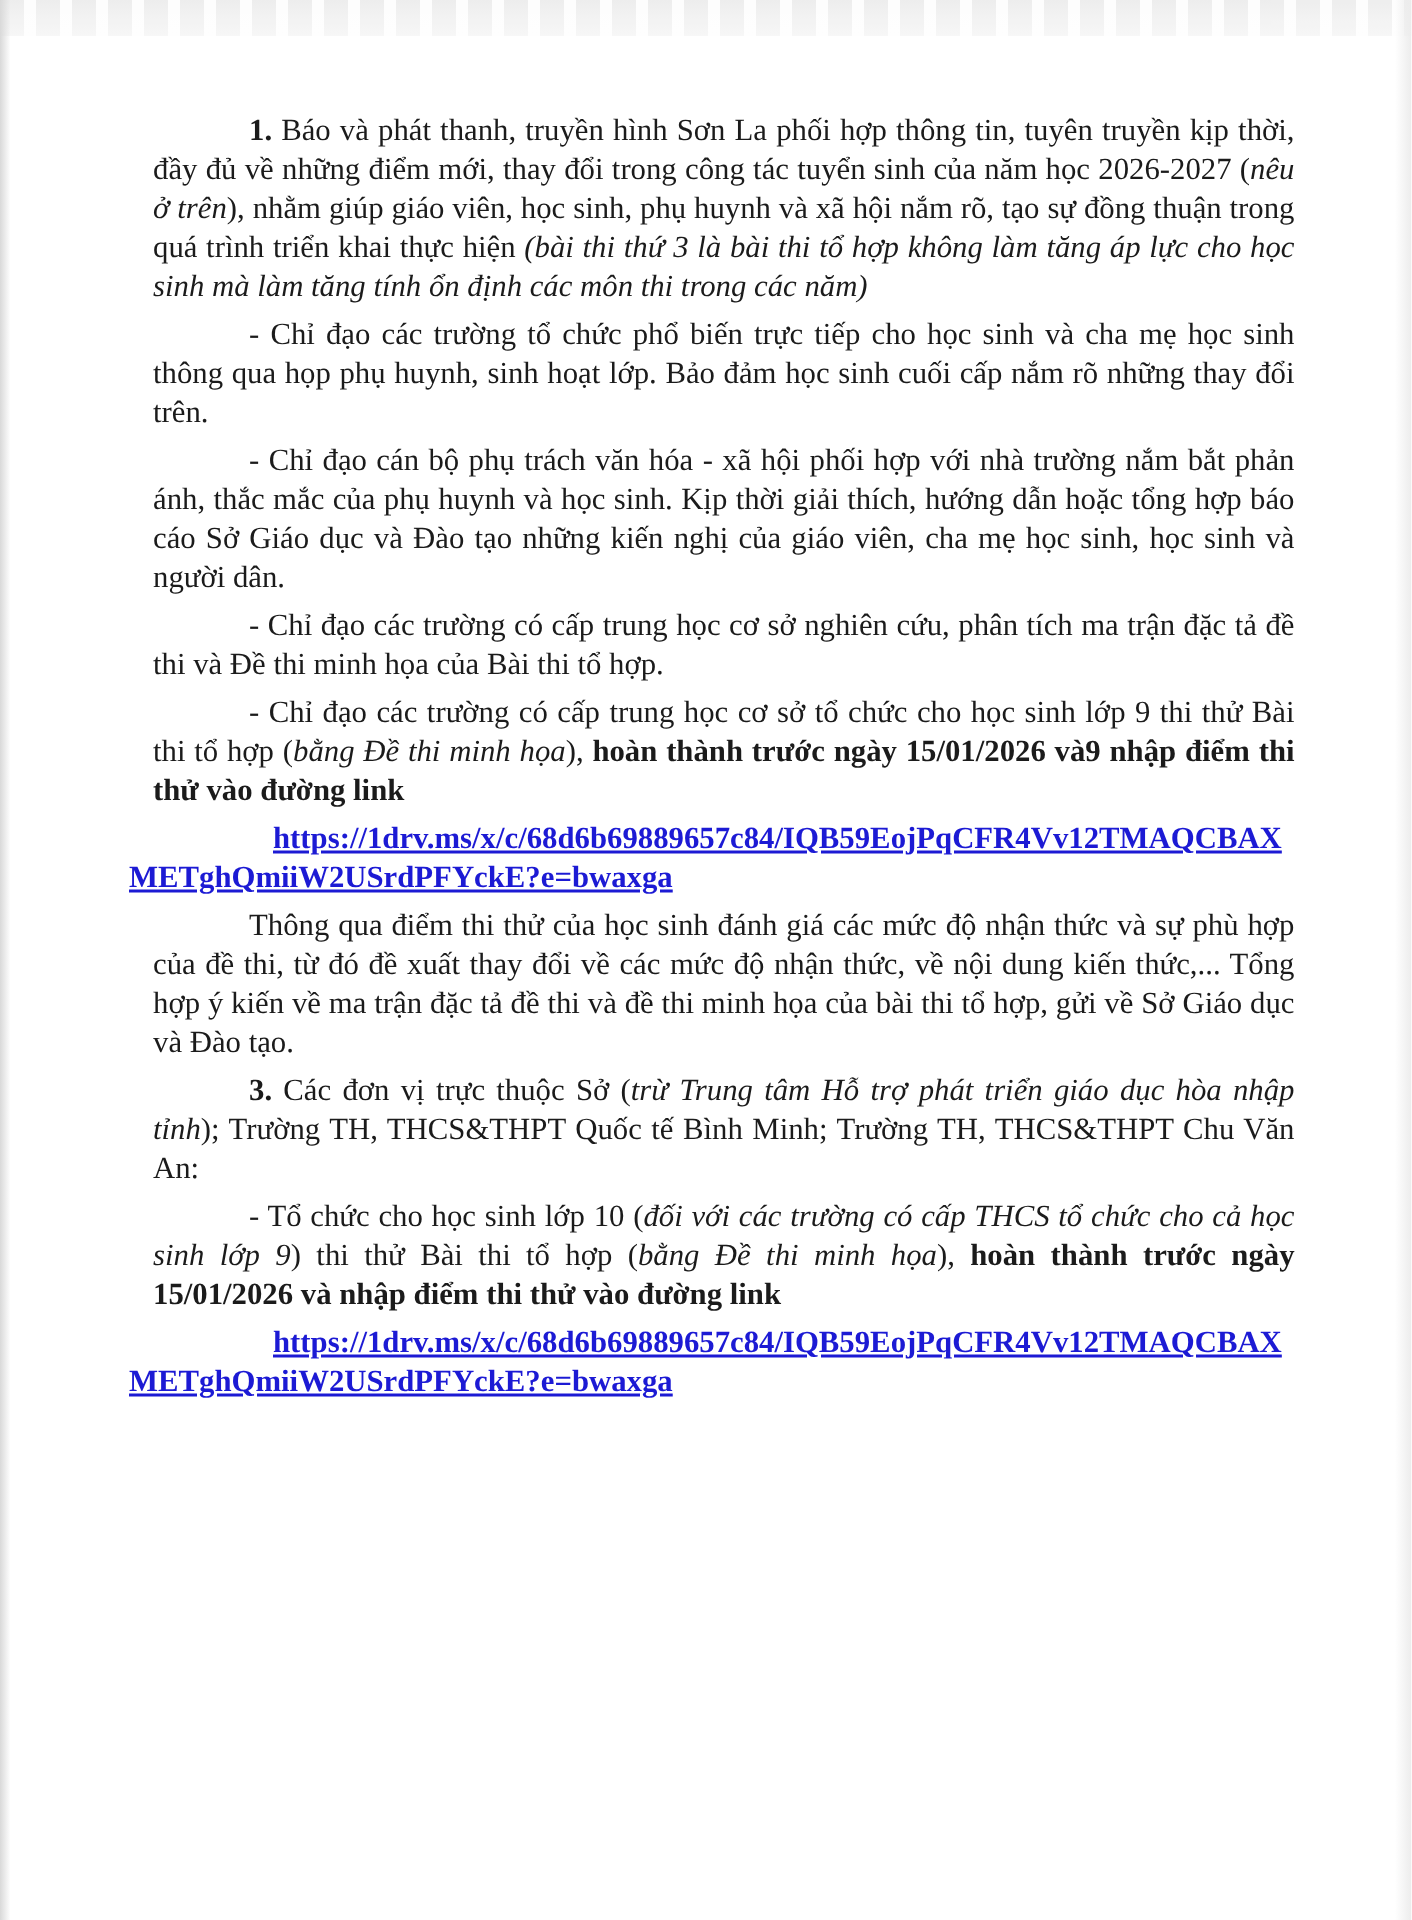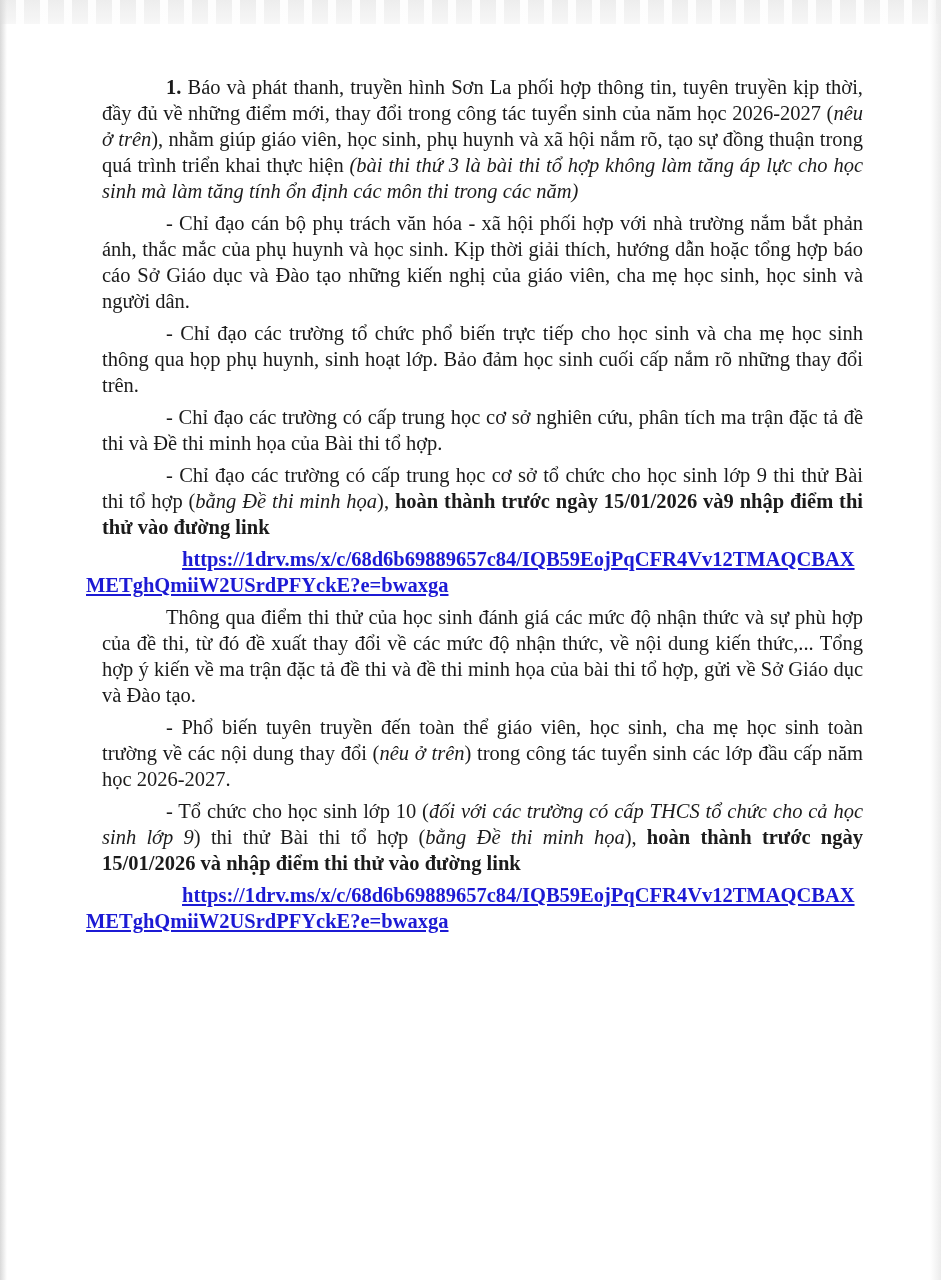--- a/index.html
+++ b/index.html
@@ -62,23 +62,23 @@
 </head>
 <body>
 
 <div class="scan-top"></div>
 <div class="scan-left"></div>
 <div class="scan-right"></div>
 
 <div class="doc">
   <div>
       <p class="para"><span class="b">1.</span><span> Báo và phát thanh, truyền hình Sơn La phối hợp thông tin, tuyên truyền kịp thời, đầy đủ về những điểm mới, thay đổi trong công tác tuyển sinh của năm học 2026-2027 (</span><span class="i">nêu ở trên</span><span>), nhằm giúp giáo viên, học sinh, phụ huynh và xã hội nắm rõ, tạo sự đồng thuận trong quá trình triển khai thực hiện </span><span class="i">(bài thi thứ 3 là bài thi tổ hợp không làm tăng áp lực cho học sinh mà làm tăng tính ổn định các môn thi trong các năm)</span></p>
+      <p class="para"><span>- Chỉ đạo các trường tổ chức phổ biến trực tiếp cho học sinh và cha mẹ học sinh thông qua họp phụ huynh, sinh hoạt lớp. Bảo đảm học sinh cuối cấp nắm rõ những thay đổi trên.</span></p>
       <p class="para"><span>- Chỉ đạo cán bộ phụ trách văn hóa - xã hội phối hợp với nhà trường nắm bắt phản ánh, thắc mắc của phụ huynh và học sinh. Kịp thời giải thích, hướng dẫn hoặc tổng hợp báo cáo Sở Giáo dục và Đào tạo những kiến nghị của giáo viên, cha mẹ học sinh, học sinh và người dân.</span></p>
-      <p class="para"><span>- Chỉ đạo các trường tổ chức phổ biến trực tiếp cho học sinh và cha mẹ học sinh thông qua họp phụ huynh, sinh hoạt lớp. Bảo đảm học sinh cuối cấp nắm rõ những thay đổi trên.</span></p>
       <p class="para"><span>- Chỉ đạo các trường có cấp trung học cơ sở nghiên cứu, phân tích ma trận đặc tả đề thi và Đề thi minh họa của Bài thi tổ hợp.</span></p>
       <p class="para"><span>- Chỉ đạo các trường có cấp trung học cơ sở tổ chức cho học sinh lớp 9 thi thử Bài thi tổ hợp (</span><span class="i">bằng Đề thi minh họa</span><span>), </span><span class="b">hoàn thành trước ngày 15/01/2026 và9 nhập điểm thi thử vào đường link</span></p>
       <p class="para linkpara"><a href="#">https://1drv.ms/x/c/68d6b69889657c84/IQB59EojPqCFR4Vv12TMAQCBAXMETghQmiiW2USrdPFYckE?e=bwaxga</a></p>
       <p class="para"><span>Thông qua điểm thi thử của học sinh đánh giá các mức độ nhận thức và sự phù hợp của đề thi, từ đó đề xuất thay đổi về các mức độ nhận thức, về nội dung kiến thức,... Tổng hợp ý kiến về ma trận đặc tả đề thi và đề thi minh họa của bài thi tổ hợp, gửi về Sở Giáo dục và Đào tạo.</span></p>
-      <p class="para"><span>- Phổ biến tuyên truyền đến toàn thể giáo viên, học sinh, cha mẹ học sinh toàn trường về các nội dung thay đổi (</span><span class="i">nêu ở trên</span><span>) trong công tác tuyển sinh các lớp đầu cấp năm học 2026-2027.</span></p>
+      <p class="para"><span class="b">3.</span><span> Các đơn vị trực thuộc Sở (</span><span class="i">trừ Trung tâm Hỗ trợ phát triển giáo dục hòa nhập tỉnh</span><span>); Trường TH, THCS&amp;THPT Quốc tế Bình Minh; Trường TH, THCS&amp;THPT Chu Văn An:</span></p>
       <p class="para"><span>- Tổ chức cho học sinh lớp 10 (</span><span class="i">đối với các trường có cấp THCS tổ chức cho cả học sinh lớp 9</span><span>) thi thử Bài thi tổ hợp (</span><span class="i">bằng Đề thi minh họa</span><span>), </span><span class="b">hoàn thành trước ngày 15/01/2026 và nhập điểm thi thử vào đường link</span></p>
       <p class="para linkpara"><a href="#">https://1drv.ms/x/c/68d6b69889657c84/IQB59EojPqCFR4Vv12TMAQCBAXMETghQmiiW2USrdPFYckE?e=bwaxga</a></p>
     </div>
 </div>
 
 </body></html>

